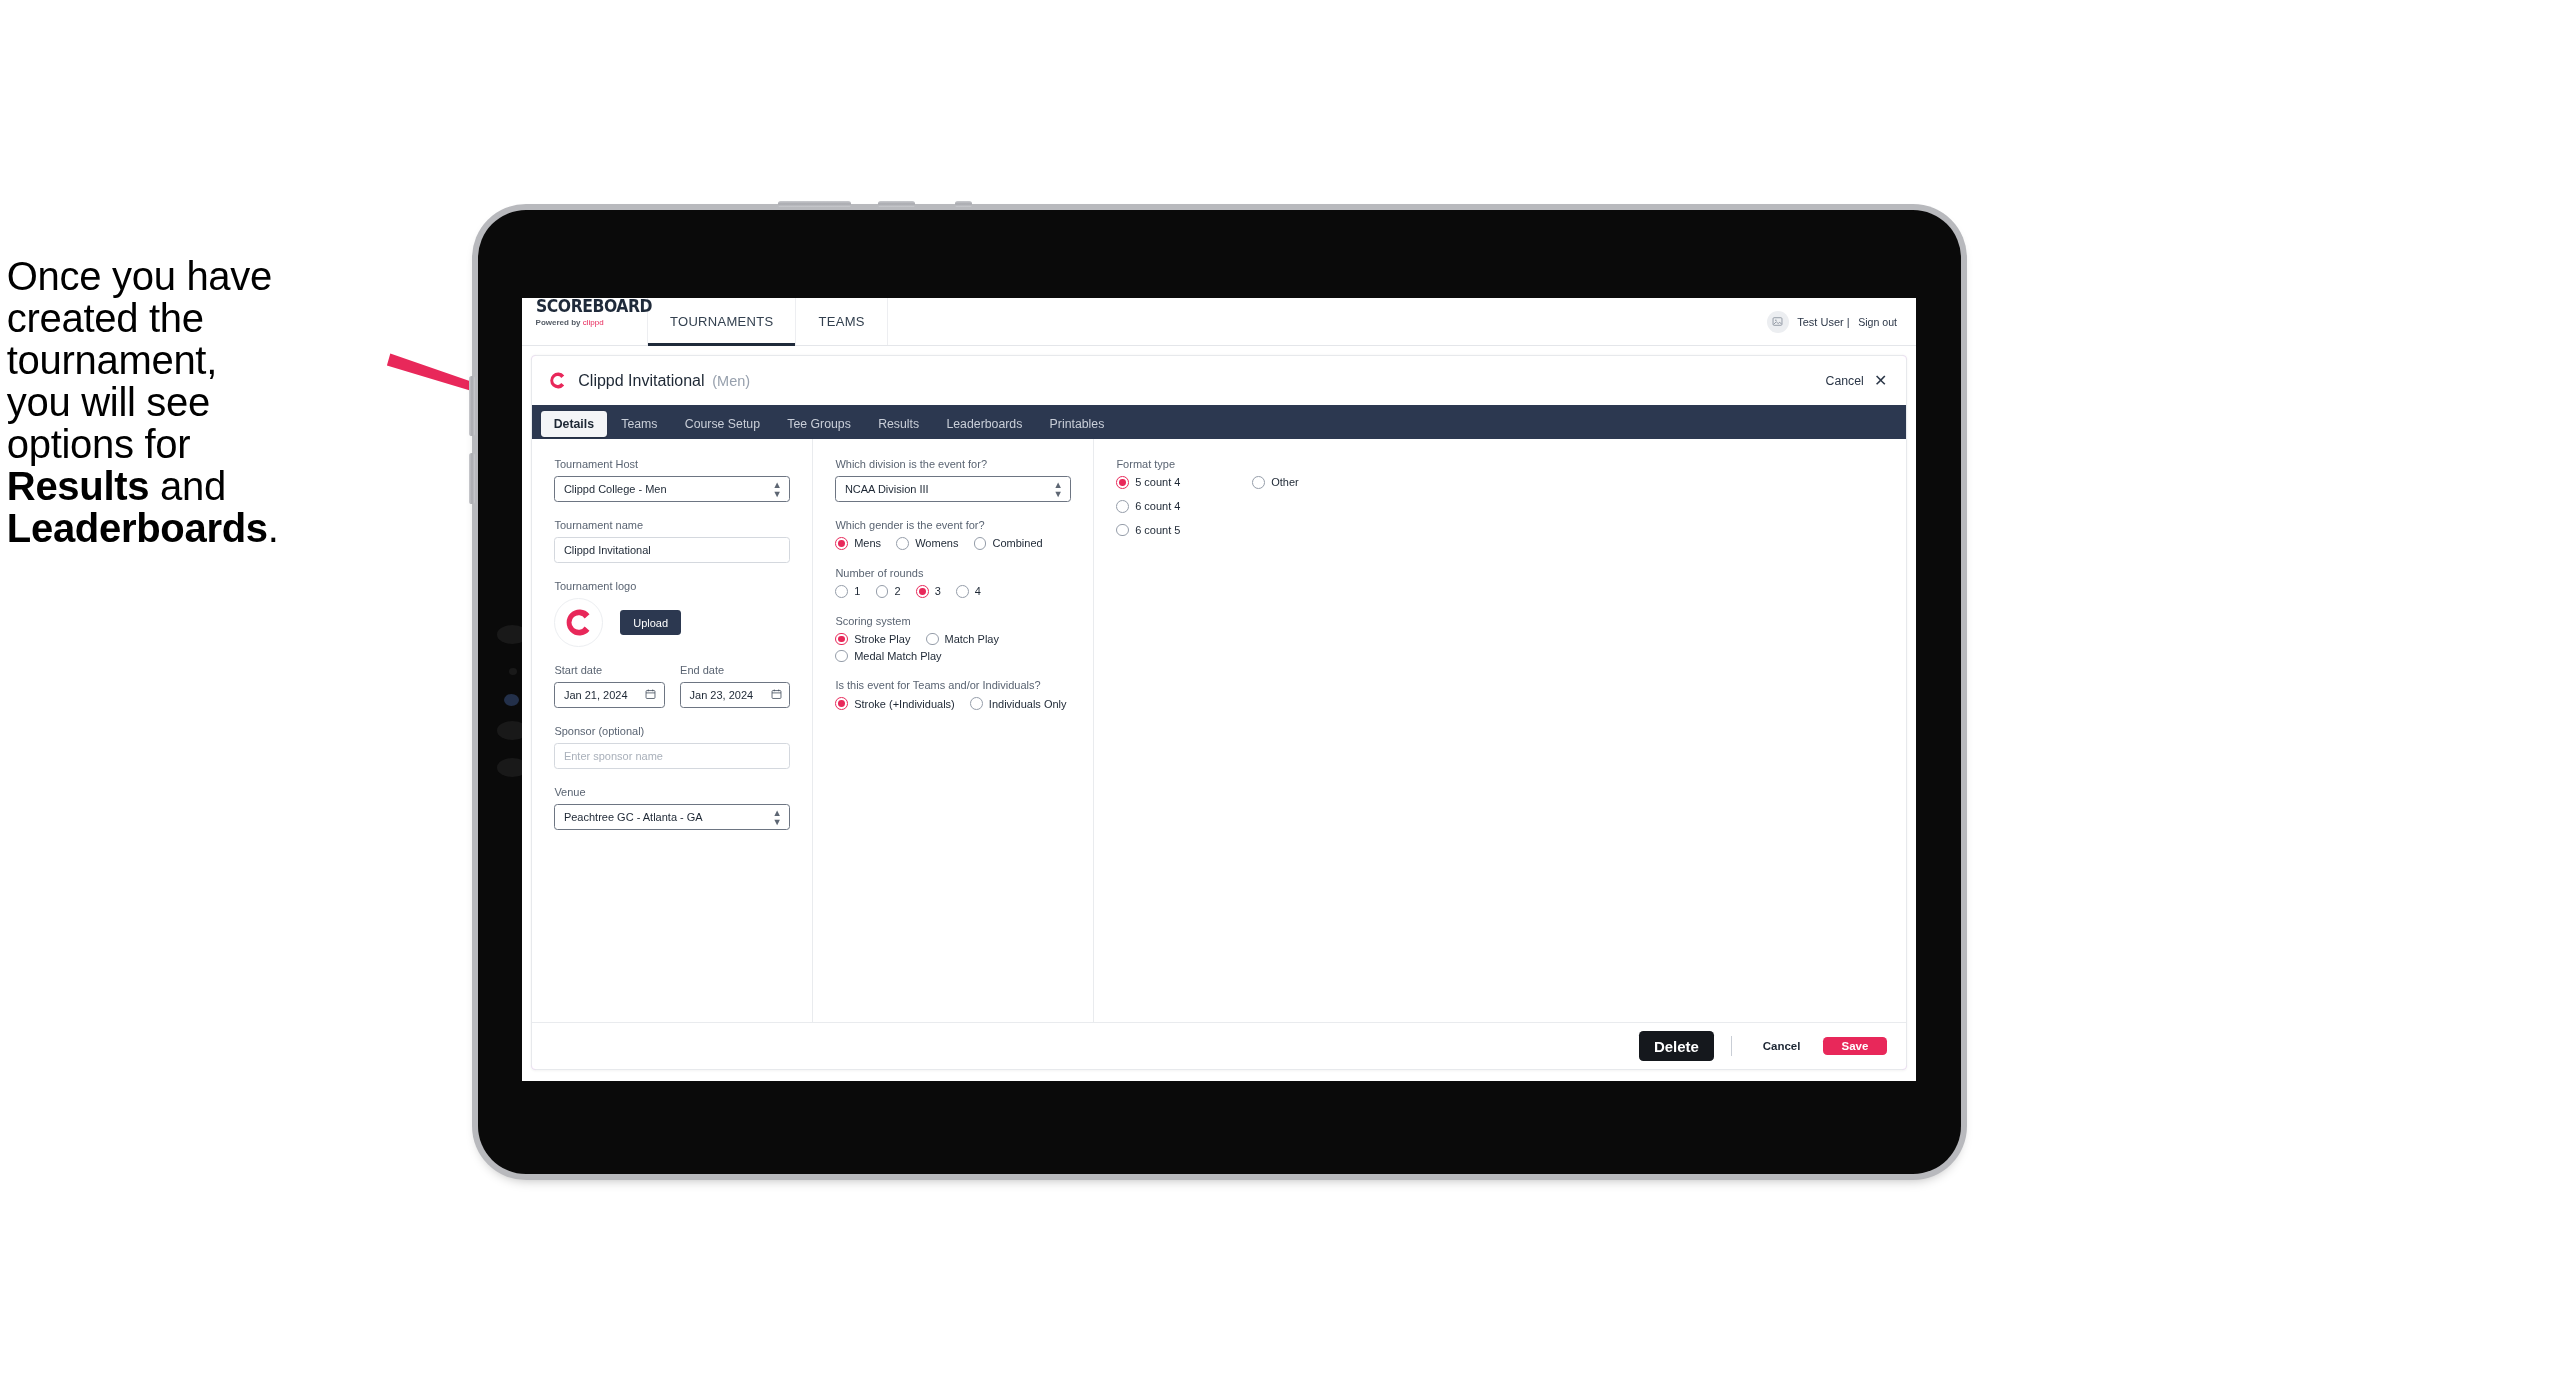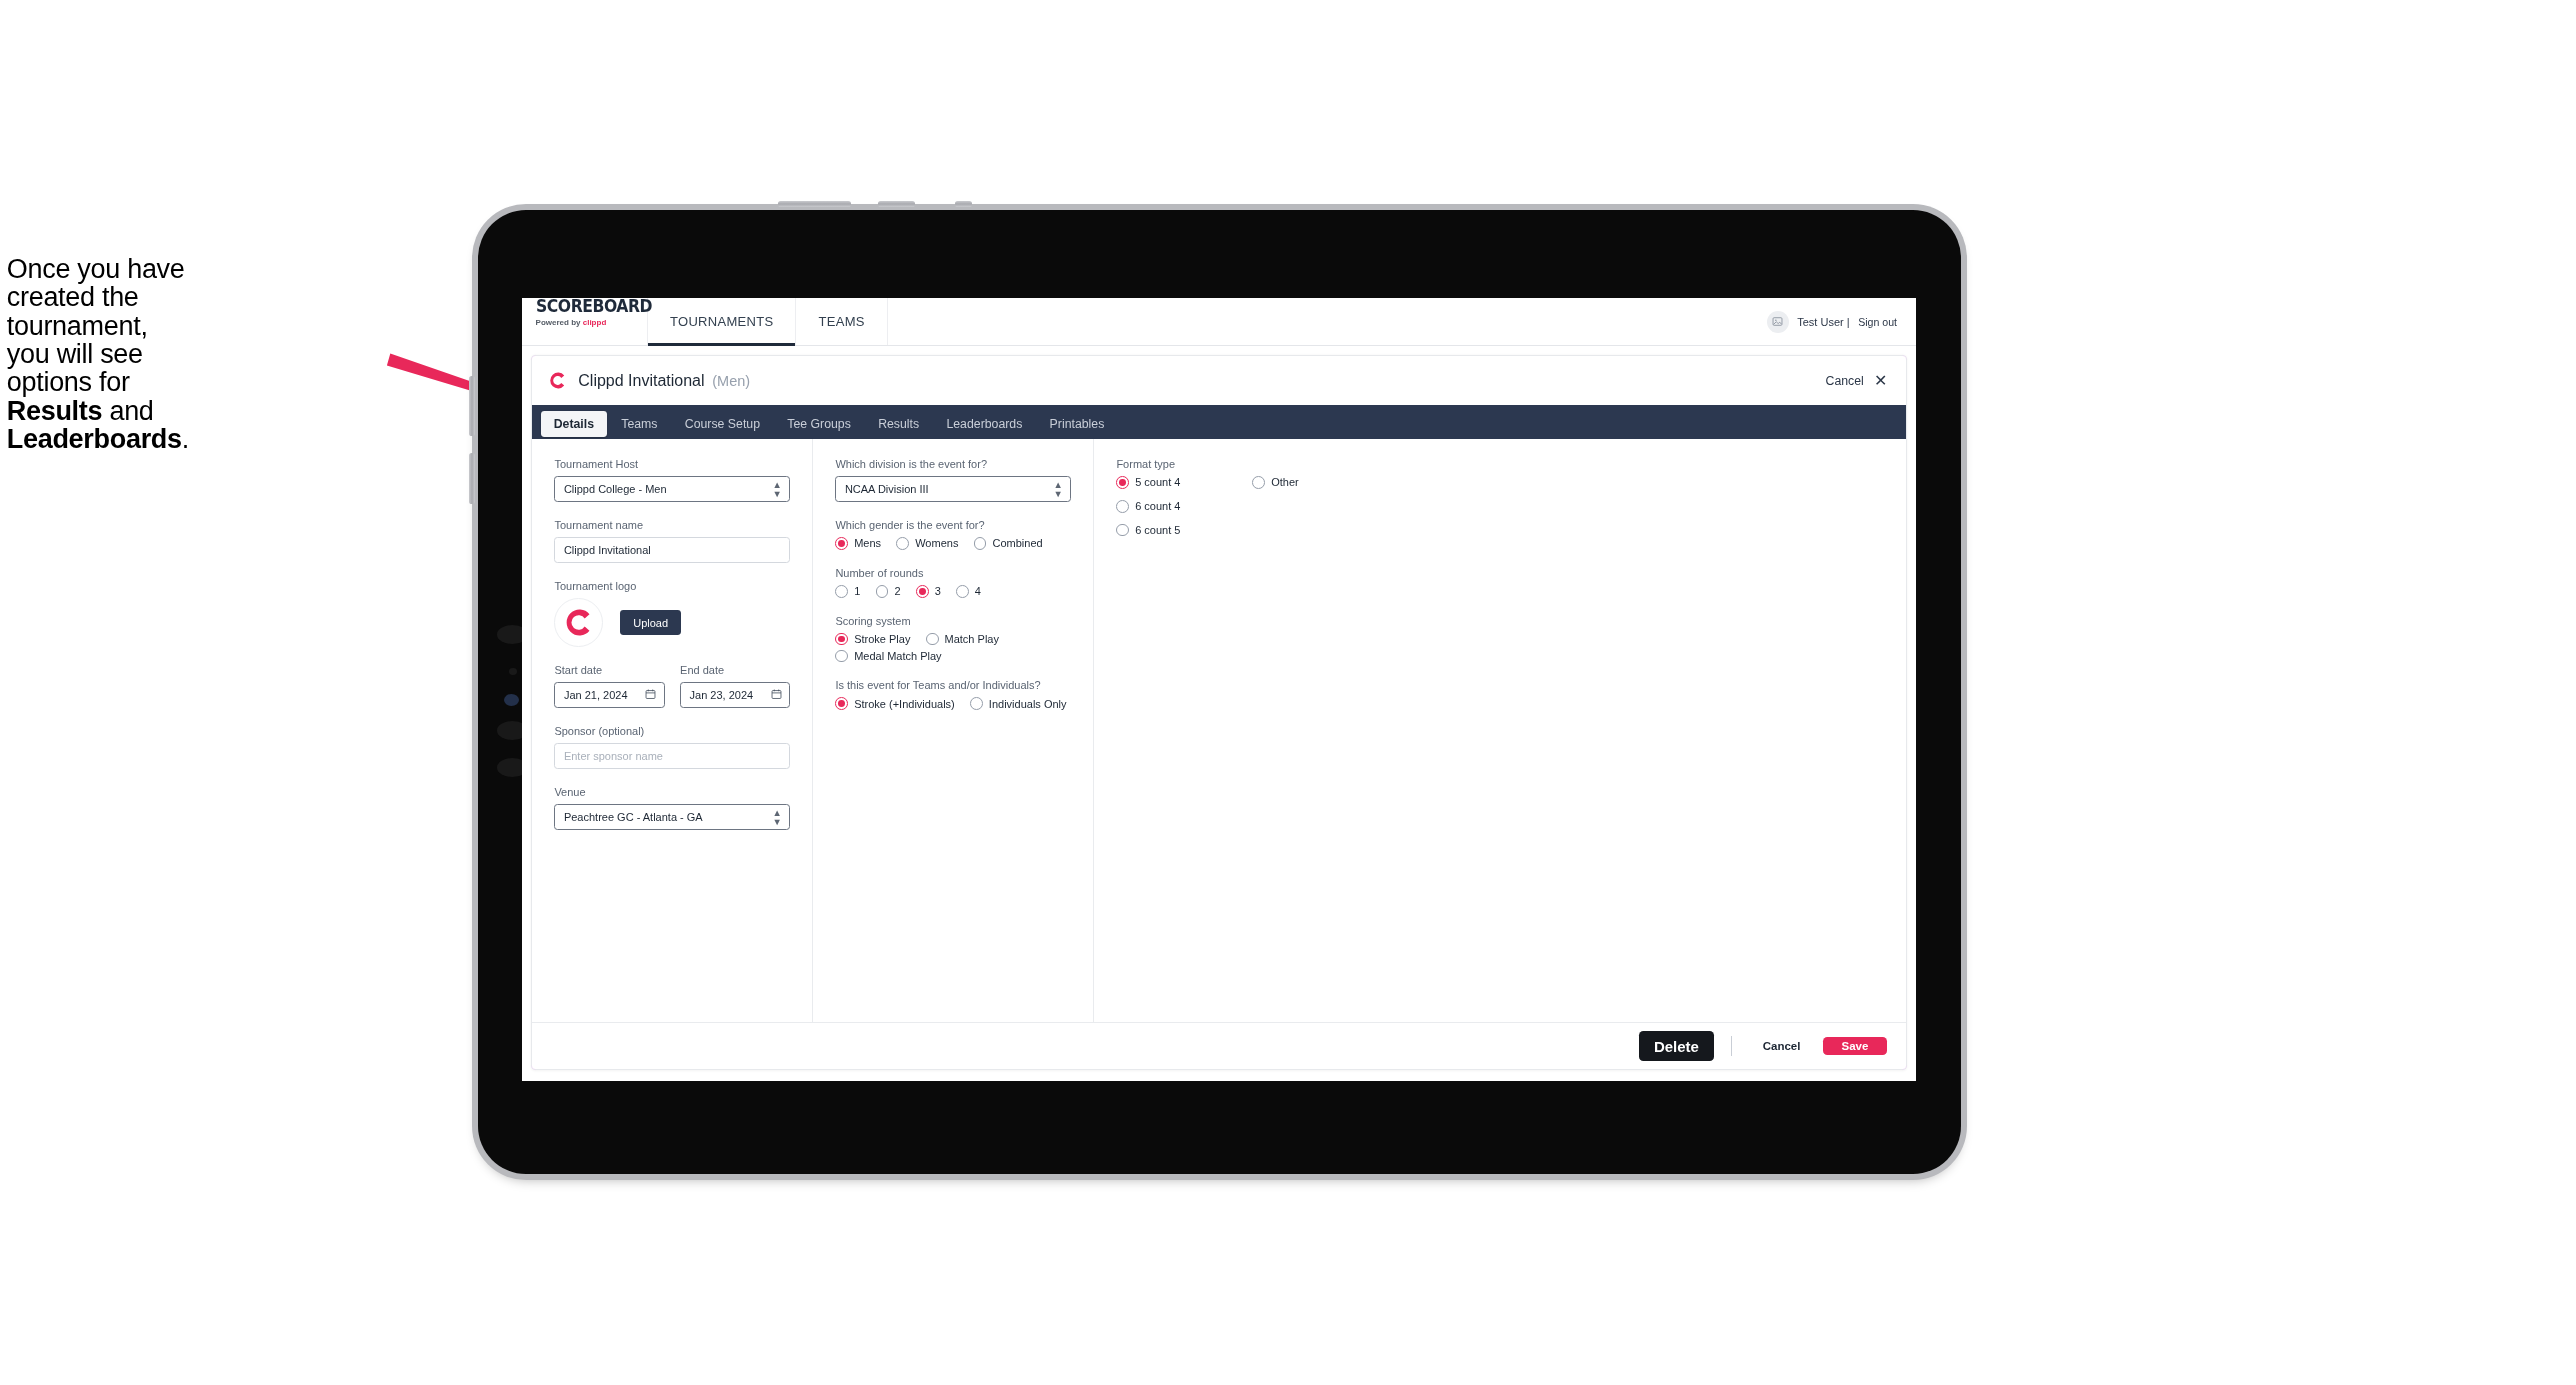--- a/index.html
+++ b/index.html
@@ -18,21 +18,21 @@
     height: 1386px;
     background: #ffffff;
   }
 
   
   #annotation {
     position: absolute;
     left: 6.8px;
     top: 255px;
     width: 426px;
-    font-size: 27px;
+    font-size: 40px;
     line-height: 1.05;
     color: #000000;
     font-weight: 400;
     letter-spacing: -0.3px;
   }
   #annotation b { font-weight: 700; }
 
   
   #arrow-svg {
     position: absolute;
@@ -112,21 +112,21 @@
     line-height: 1;
     transform: scaleX(0.92);
     transform-origin: left center;
   }
   #brand-sub {
     font-size: 8px;
     color: #555c66;
     margin-top: 2.6px;
     font-weight: 600;
   }
-  #brand-sub .accent { color: #e8285a; font-weight: 700; }
+  #brand-sub .accent { color: #e8285a; font-weight: 400; }
 
   .topnav-tab {
     display: flex; align-items: center;
     padding: 0 22px;
     font-size: 13px;
     letter-spacing: 0.3px;
     color: #33404f;
     border-right: 0.9px solid #edeef1;
     cursor: pointer;
     position: relative;

